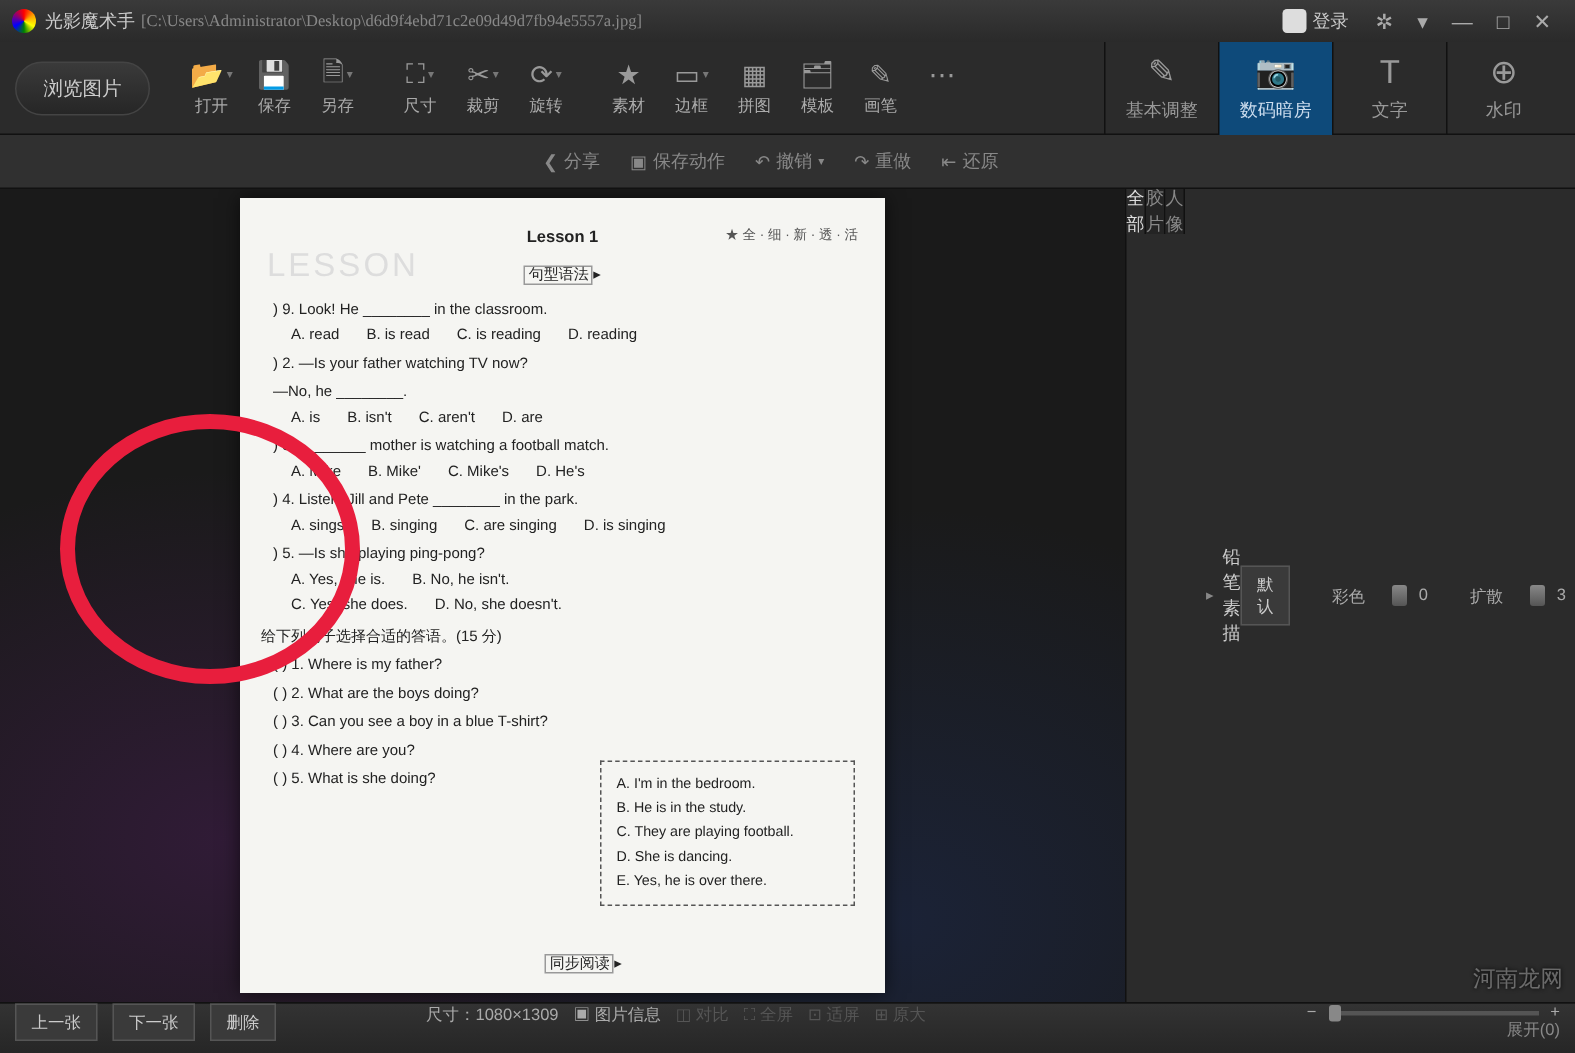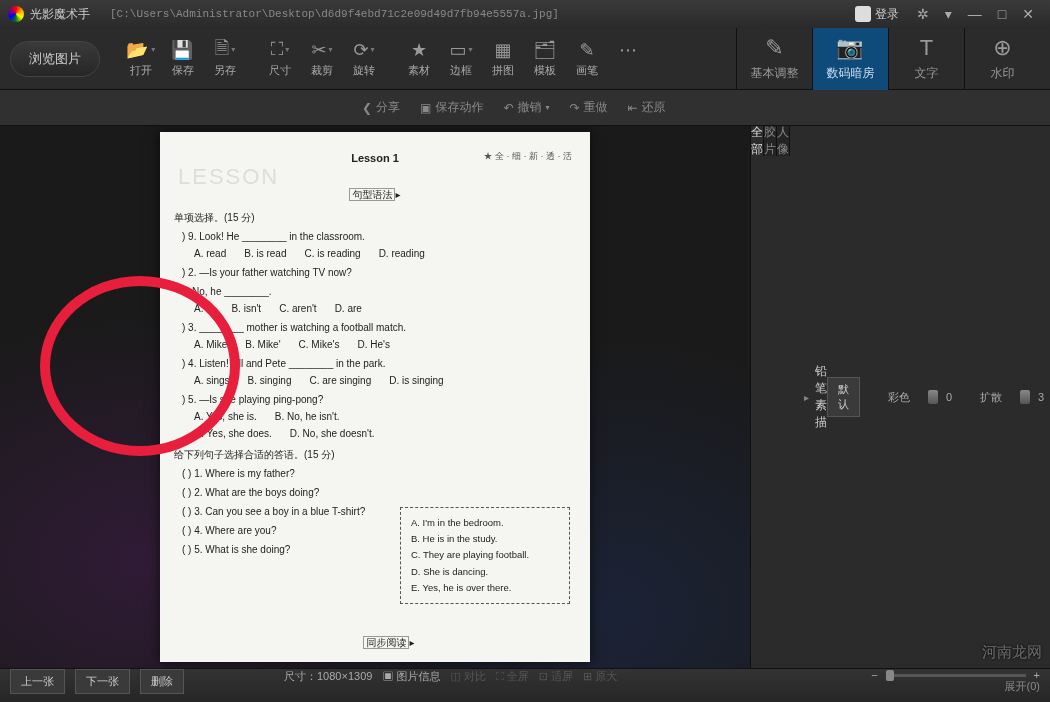--- a/index.html
+++ b/index.html
@@ -1,21 +1,21 @@
 <!DOCTYPE html>
 <html><head>
 <meta charset="utf-8">
 <style>
 * { margin:0; padding:0; box-sizing:border-box; font-family:"Microsoft YaHei",Arial,sans-serif; }
 body { width:1050px; height:702px; background:#1a1a1a; overflow:hidden; position:relative; }
 
 
 .titlebar { height:28px; background:linear-gradient(#3a3a3a,#2a2a2a); display:flex; align-items:center; padding:0 8px; color:#ccc; font-size:12px; }
 .titlebar .logo { width:16px; height:16px; border-radius:50%; background:conic-gradient(red,orange,yellow,green,blue,purple,red); margin-right:6px; }
-.titlebar .path { color:#888; margin-left:20px; font-family:Liberation Mono, monospace; font-size:11px; }
+.titlebar .path { color:#888; margin-left:4px; font-family:Liberation Serif, serif; font-size:11px; }
 .titlebar .right { margin-left:auto; display:flex; gap:0; align-items:center; }
 .titlebar .right .btn { padding:4px 8px; cursor:pointer; color:#aaa; font-size:14px; }
 .titlebar .right .login { display:flex; align-items:center; gap:4px; font-size:12px; padding:0 10px; }
 .titlebar .right .login .ava { width:16px;height:16px;background:#ddd;border-radius:3px; }
 
 
 .maintb { height:62px; background:#2b2b2b; display:flex; align-items:center; padding:0 10px; border-bottom:1px solid #111; }
 .browse { background:linear-gradient(#3a3a3a,#262626); border:1px solid #444; border-radius:18px; padding:8px 18px; color:#ccc; font-size:13px; margin-right:20px; cursor:pointer; }
 .tbgroup { display:flex; }
 .tbitem { display:flex; flex-direction:column; align-items:center; padding:0 10px; color:#aaa; font-size:11px; cursor:pointer; gap:3px; position:relative; }
@@ -29,21 +29,21 @@
 
 
 .actionbar { height:36px; background:#303030; display:flex; align-items:center; padding:0 12px; color:#888; font-size:12px; gap:20px; border-bottom:1px solid #111; }
 .actionbar .item { display:flex; align-items:center; gap:4px; cursor:pointer; }
 .actionbar .left-space { width:330px; }
 
 
 .workspace { position:absolute; top:126px; bottom:34px; left:0; right:0; display:flex; }
 .canvas { flex:1; background:radial-gradient(ellipse at 20% 80%, rgba(100,30,120,0.3),transparent 40%),radial-gradient(ellipse at 80% 90%, rgba(30,60,140,0.25),transparent 40%),#1a1a1a; display:flex; align-items:flex-start; justify-content:center; overflow:hidden; padding-top:6px;}
 .doc { width:430px; height:530px; background:#f5f5f2; color:#222; font-family:"Times New Roman",serif; font-size:10px; padding:18px 14px 14px; position:relative; box-shadow:0 0 12px rgba(0,0,0,.6); line-height:1.5; }
-.doc .hdr { text-align:center; font-size:11px; font-weight:bold; margin-bottom:20px;}
+.doc .hdr { text-align:center; font-size:11px; font-weight:bold; margin-bottom:9px;}
 .doc .sub { text-align:center; font-size:10px; margin-bottom:6px; padding-bottom:2px;}
 .doc .sub span{border:1px solid #999;padding:0 2px;}
 .doc .faint { position:absolute; top:28px; left:18px; font-size:22px; color:#ddd; letter-spacing:2px;}
 .doc .row { display:flex; gap:18px; margin:2px 0 2px 20px;}
 .doc .q { margin:4px 0 0 8px;}
 .doc .box { border:1px dashed #555; padding:6px 10px; position:absolute; right:20px; bottom:58px; width:170px; font-size:9.5px;}
 .doc .box div{margin:2px 0;}
 .doc .foot { position:absolute; bottom:12px; width:100%; text-align:center; font-size:10px;}
 .doc .foot span{border:1px solid #999;padding:0 2px;}
 .doc .topr { position:absolute; top:18px; right:18px; font-size:9px; color:#555;}
@@ -203,21 +203,20 @@
     </div>
 </div>
 
 <div class="workspace">
   <div class="canvas">
     <div class="doc">
       <div class="faint">LESSON</div>
       <div class="topr">★ 全 · 细 · 新 · 透 · 活</div>
       <div class="hdr">Lesson 1</div>
       <div class="sub"><span>句型语法</span>▸</div>
-      <div>单项选择。(15 分)</div>
       <div class="q">) 9. Look! He ________ in the classroom.</div>
       <div class="row">
           <span>A. read</span>
           <span>B. is read</span>
           <span>C. is reading</span>
           <span>D. reading</span>
         </div>
       <div class="q">) 2. —Is your father watching TV now?</div>
         <div class="q">—No, he ________.</div>
       <div class="row">

